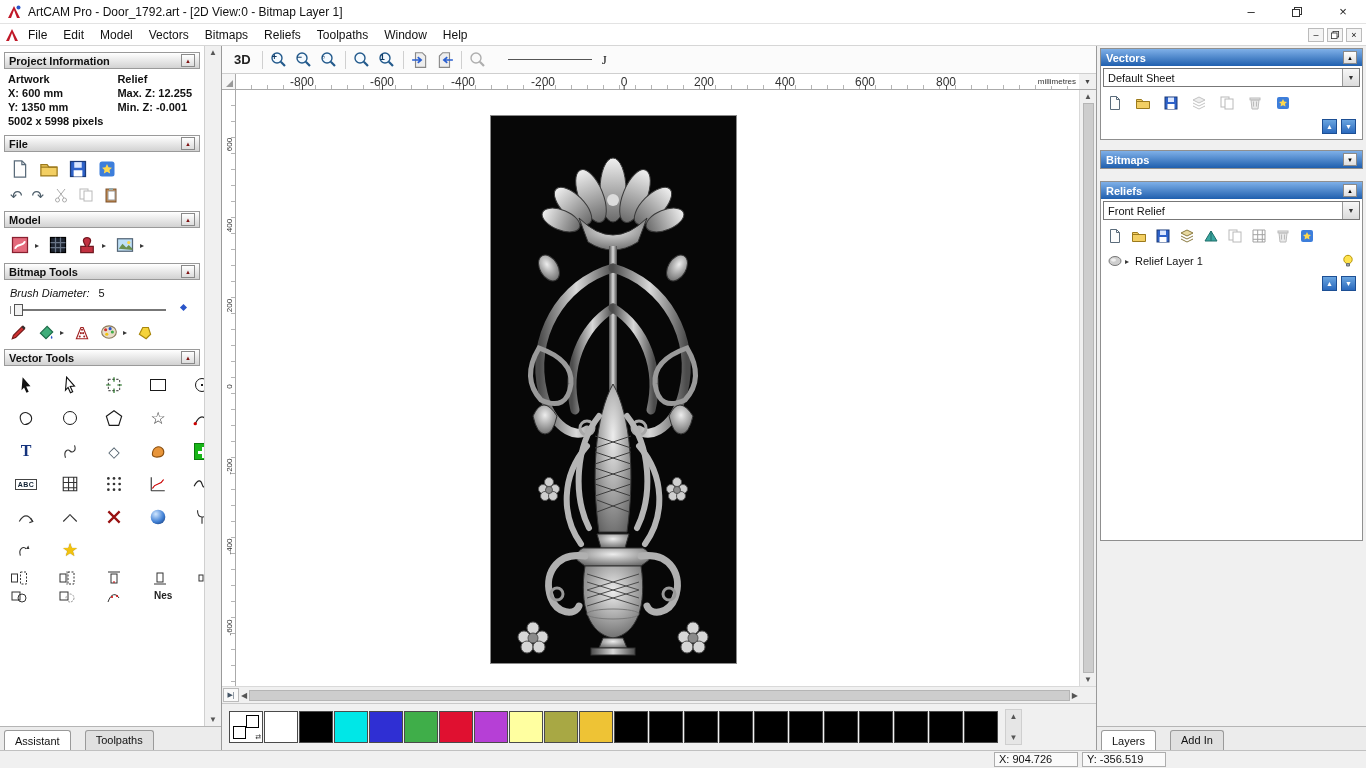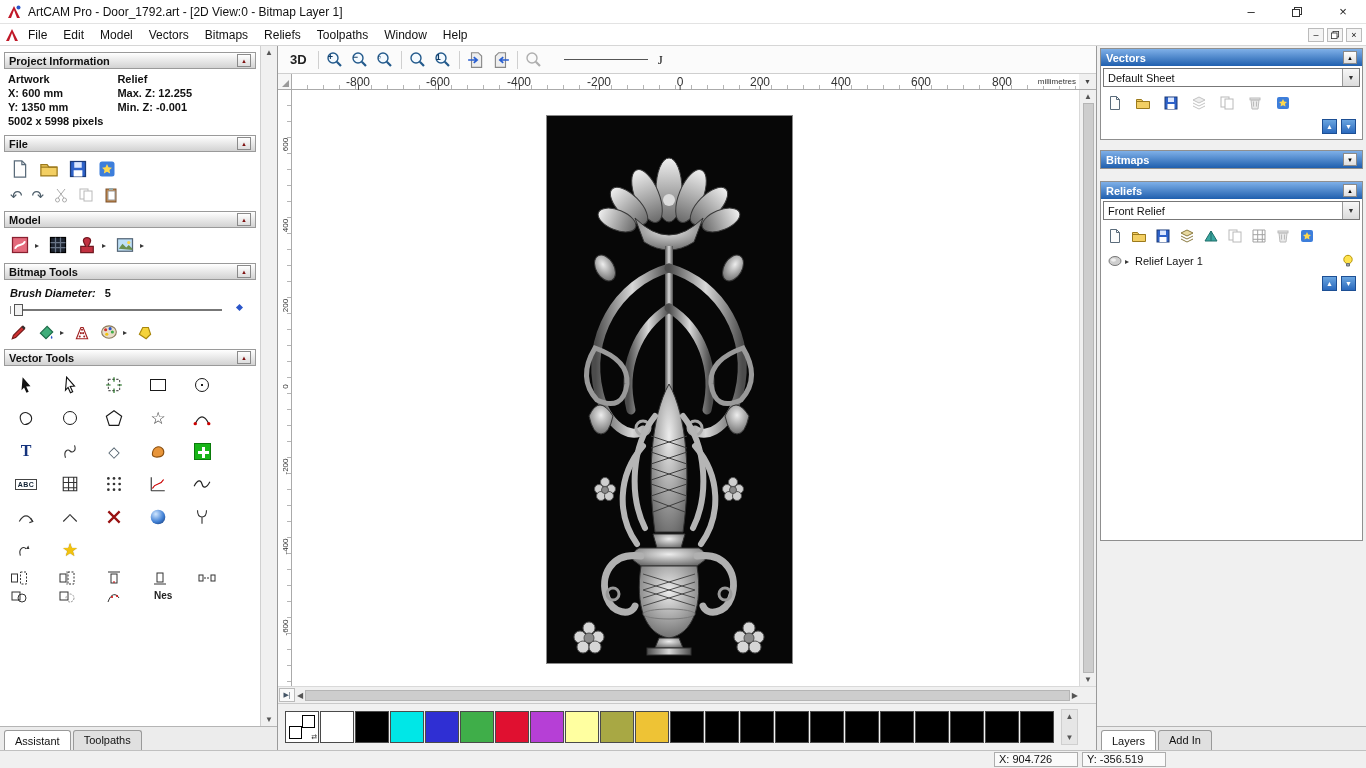--- a/index.html
+++ b/index.html
@@ -18,33 +18,33 @@
 .mdib{width:16px;height:14px;border:1px solid #bbb;background:#f4f4f4;display:flex;align-items:center;justify-content:center;font-size:9px}
 
 
 .main{flex:1;min-height:0;display:flex}
 .statusbar{height:18px;background:#f0f0f0;border-top:1px solid #c0c0c0;display:flex;align-items:center}
 .scell{width:84px;height:15px;border:1px solid #adadad;background:#fafafa;padding-left:4px;margin-right:4px;line-height:13px}
 .spacer{flex:1}
 .sgap{width:196px}
 
 
-.lpanel{width:278px;background:#fff;border-right:1px solid #9a9a9a;position:relative;overflow:hidden}
+.lpanel{width:222px;background:#fff;border-right:1px solid #9a9a9a;position:relative;overflow:hidden}
 .lcontent{position:absolute;left:0;top:0;right:17px;bottom:24px;padding:2px 4px;overflow:hidden}
 .sech{height:17px;background:linear-gradient(#ffffff,#d2d2d2);border:1px solid #9a9a9a;display:flex;align-items:center;font-weight:bold;padding:0 4px;margin:4px 0 3px}
 .cbtn{margin-left:auto;width:14px;height:13px;border:1px solid #8a8a8a;background:linear-gradient(#fff,#ddd);color:#7e1010;font-size:6px;display:flex;align-items:center;justify-content:center}
 .pinfo{display:flex;gap:14px;padding:1px 4px 4px;font-weight:bold}
 .pinfo .col{display:flex;flex-direction:column;gap:2px}
 .icorow{display:flex;align-items:center;gap:9px;padding:4px 6px}
 .ic{display:flex;align-items:center;justify-content:center}
 .i16{width:16px;height:16px}.i18{width:18px;height:18px}.i20{width:20px;height:20px}
 .g{font-size:15px;line-height:1;color:#50606c}
 .dis{filter:grayscale(1);opacity:.45}
 .fly{font-size:8px;color:#333;margin-left:-4px}
-.brushrow{padding:4px 6px 0;font-weight:bold;font-style:italic}
+.brushrow{padding:4px 6px 0;font-weight:normal;font-style:italic}
 .brushval{font-style:normal;margin-left:6px}
 .slider{position:relative;height:14px;margin:4px 10px 2px 4px}
 .slider .track{position:absolute;left:10px;right:24px;top:6px;height:2px;background:#777}
 .slider .thumb{position:absolute;left:6px;top:1px;width:9px;height:12px;background:#f2f2f2;border:1px solid #555}
 .slider .tickmk{position:absolute;left:2px;top:3px;width:1px;height:8px;background:#888}
 .slider .dot{position:absolute;right:4px;top:2px;width:5px;height:5px;background:#2a55c9;transform:rotate(45deg)}
 .vtgrid{display:grid;grid-template-columns:repeat(5,44px);row-gap:7px;padding:3px 2px}
 .tool{width:40px;height:26px;display:flex;align-items:center;justify-content:center;position:relative}
 .shp-rect{width:16px;height:12px;border:1px solid #1a1a1a}
 .shp-circ{width:14px;height:14px;border:1px solid #1a1a1a;border-radius:50%}
@@ -54,21 +54,21 @@
 .greenplus::before{left:7px;top:3px;width:3px;height:11px}
 .greenplus::after{left:3px;top:7px;width:11px;height:3px}
 .tletter{font-family:"Liberation Serif",serif;font-weight:bold;font-size:16px;color:#14327c}
 .abox{border:1px solid #444;padding:1px 2px;font-size:7px;font-weight:bold;letter-spacing:.5px;background:#fff;color:#123}
 .star-g{font-size:17px;color:#333}
 .star-y{font-size:18px;color:#f2c20e;text-shadow:0 0 1px #8a6d00}
 .posrow{display:flex;gap:30px;padding:4px 6px 0}
 .nes{font-weight:bold;font-size:10px;color:#222}
 .lscroll{position:absolute;right:0;top:0;bottom:24px;width:17px;background:#f0f0f0;border-left:1px solid #d0d0d0;display:flex;flex-direction:column;align-items:center;justify-content:space-between;padding:2px 0}
 .sarr{font-size:8px;color:#555}
-.ltabs,.rtabs{position:absolute;left:0;right:0;bottom:0;height:24px;background:#ececec;border-top:1px solid #b5b5b5;display:flex;align-items:flex-end;padding:0 0 0 4px;gap:2px}
+.ltabs,.rtabs{position:absolute;left:0;right:0;bottom:0;height:24px;background:#ececec;border-top:1px solid #b5b5b5;display:flex;align-items:flex-end;padding:0 0 0 4px;gap:14px}
 .tab{padding:3px 10px 4px;border:1px solid #9a9a9a;border-bottom:none;border-radius:3px 3px 0 0;background:#e0e0e0;font-size:11px}
 .tab.active{background:#fff;position:relative;top:1px;padding-top:4px}
 
 
 .center{flex:1;min-width:0;display:flex;flex-direction:column;background:#fff}
 .ctoolbar{height:28px;background:#fbfbfb;border-bottom:1px solid #cfcfcf;display:flex;align-items:center;gap:7px;padding:0 8px}
 .t3d{font-weight:bold;font-size:13px;color:#222;padding:1px 4px}
 .tsep{width:1px;height:18px;background:#d0d0d0}
 .magwrap{position:relative;width:18px;height:18px}
 .magwrap .ov{position:absolute;left:2px;top:1px;font-size:9px;font-weight:bold;color:#123c66}

